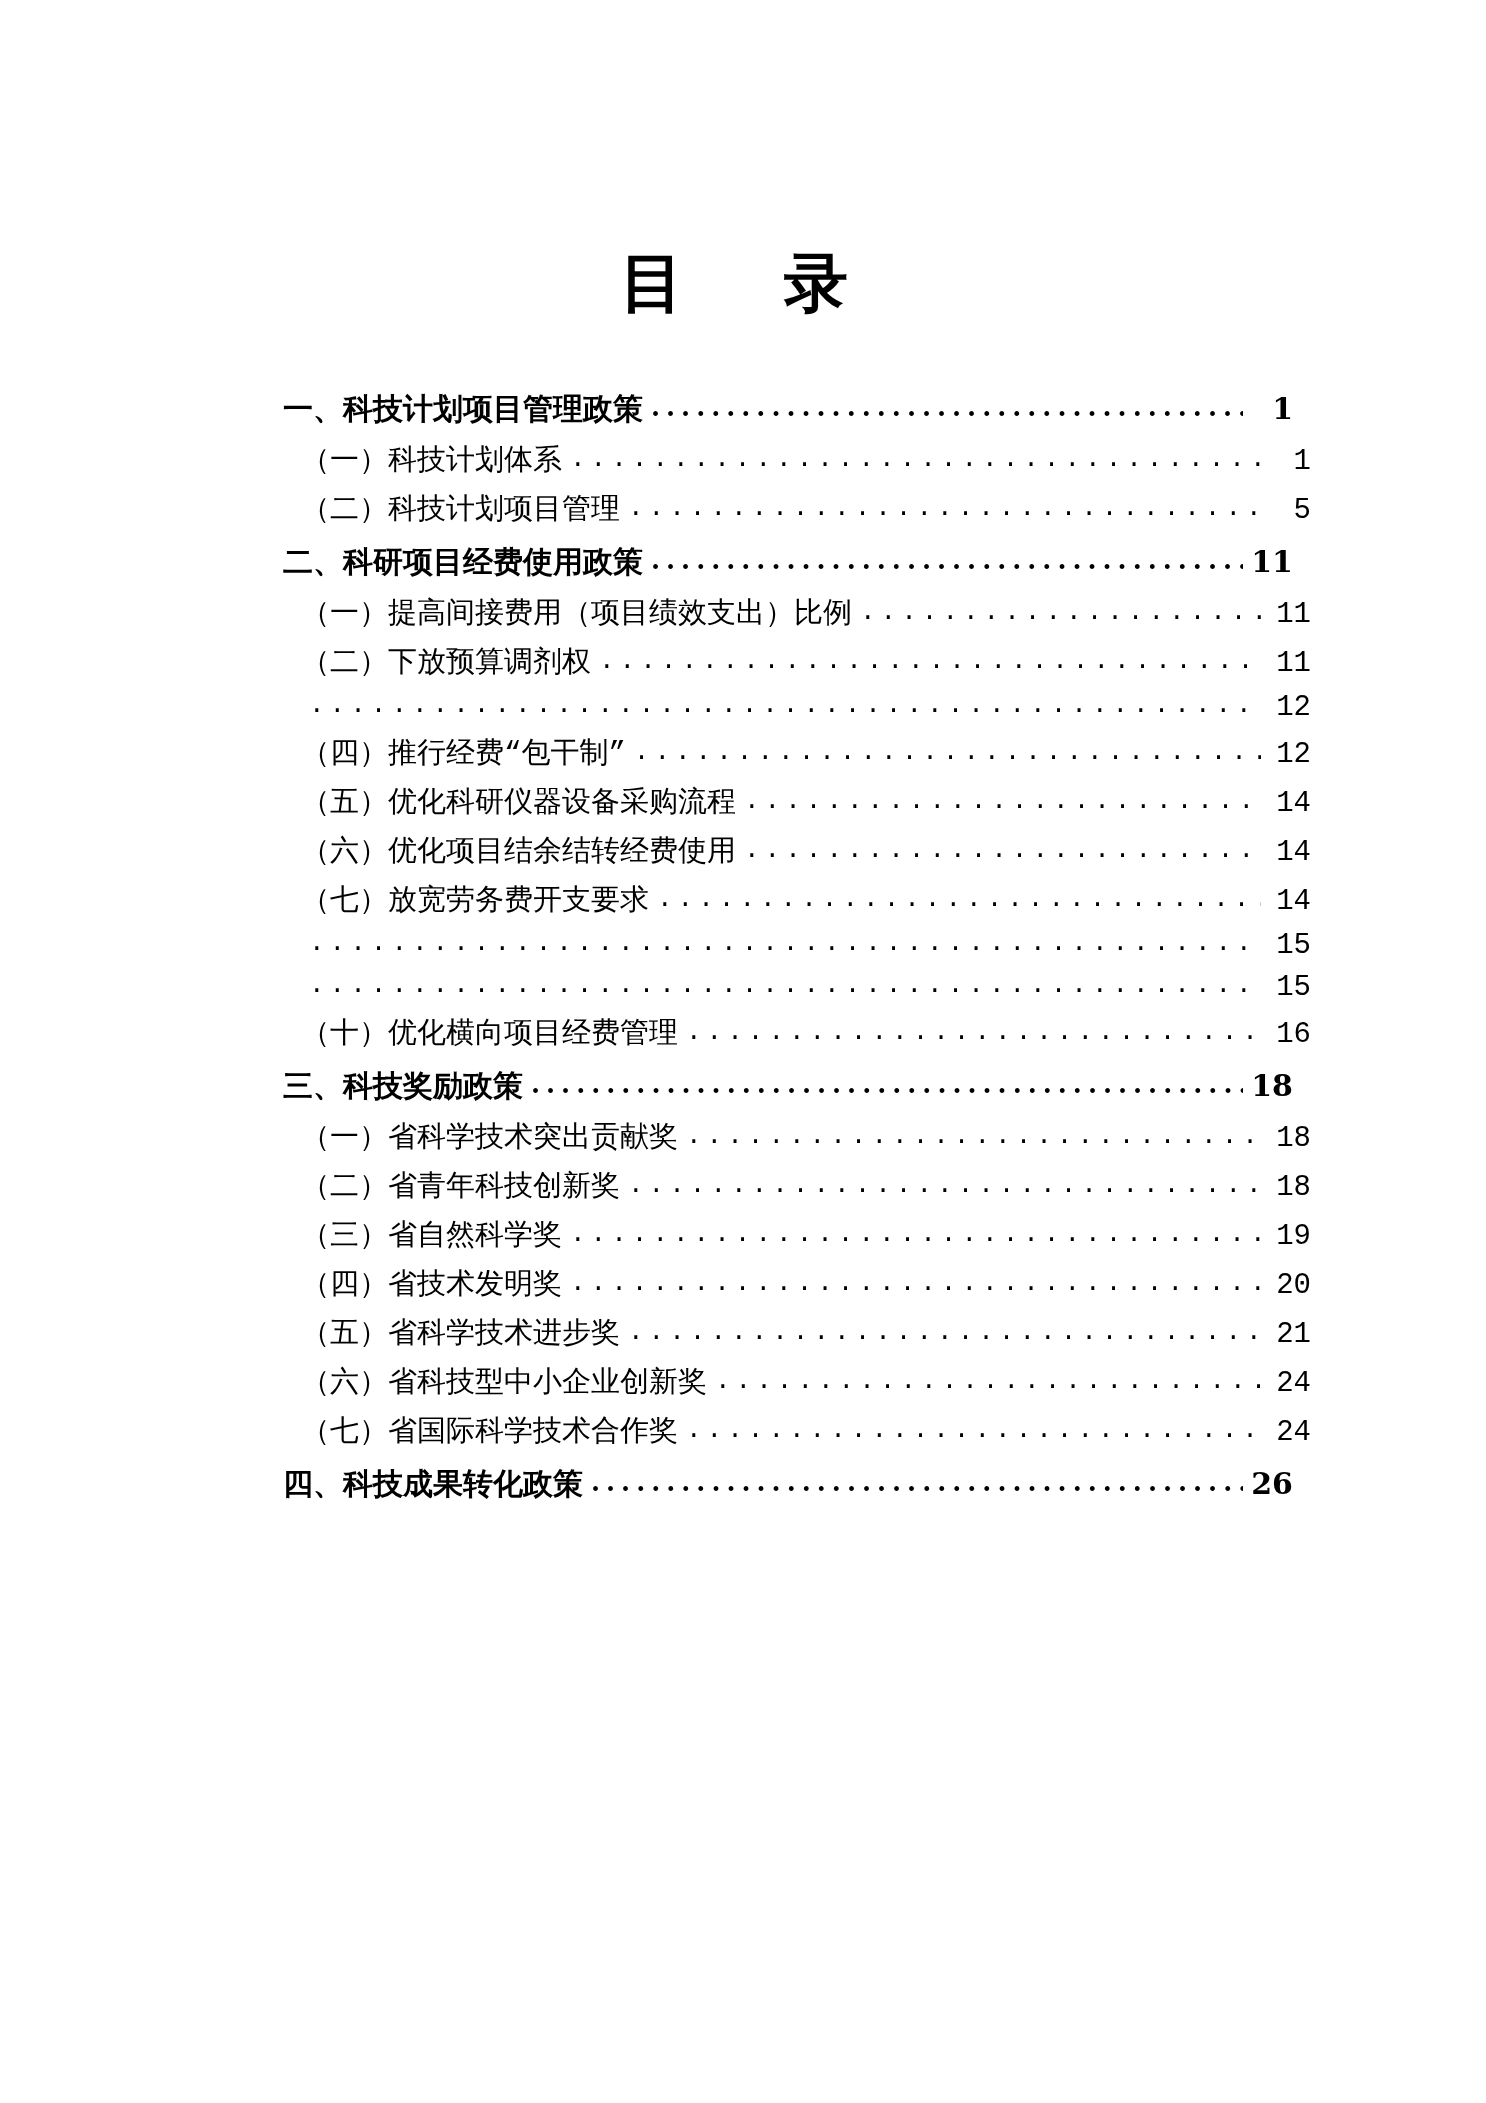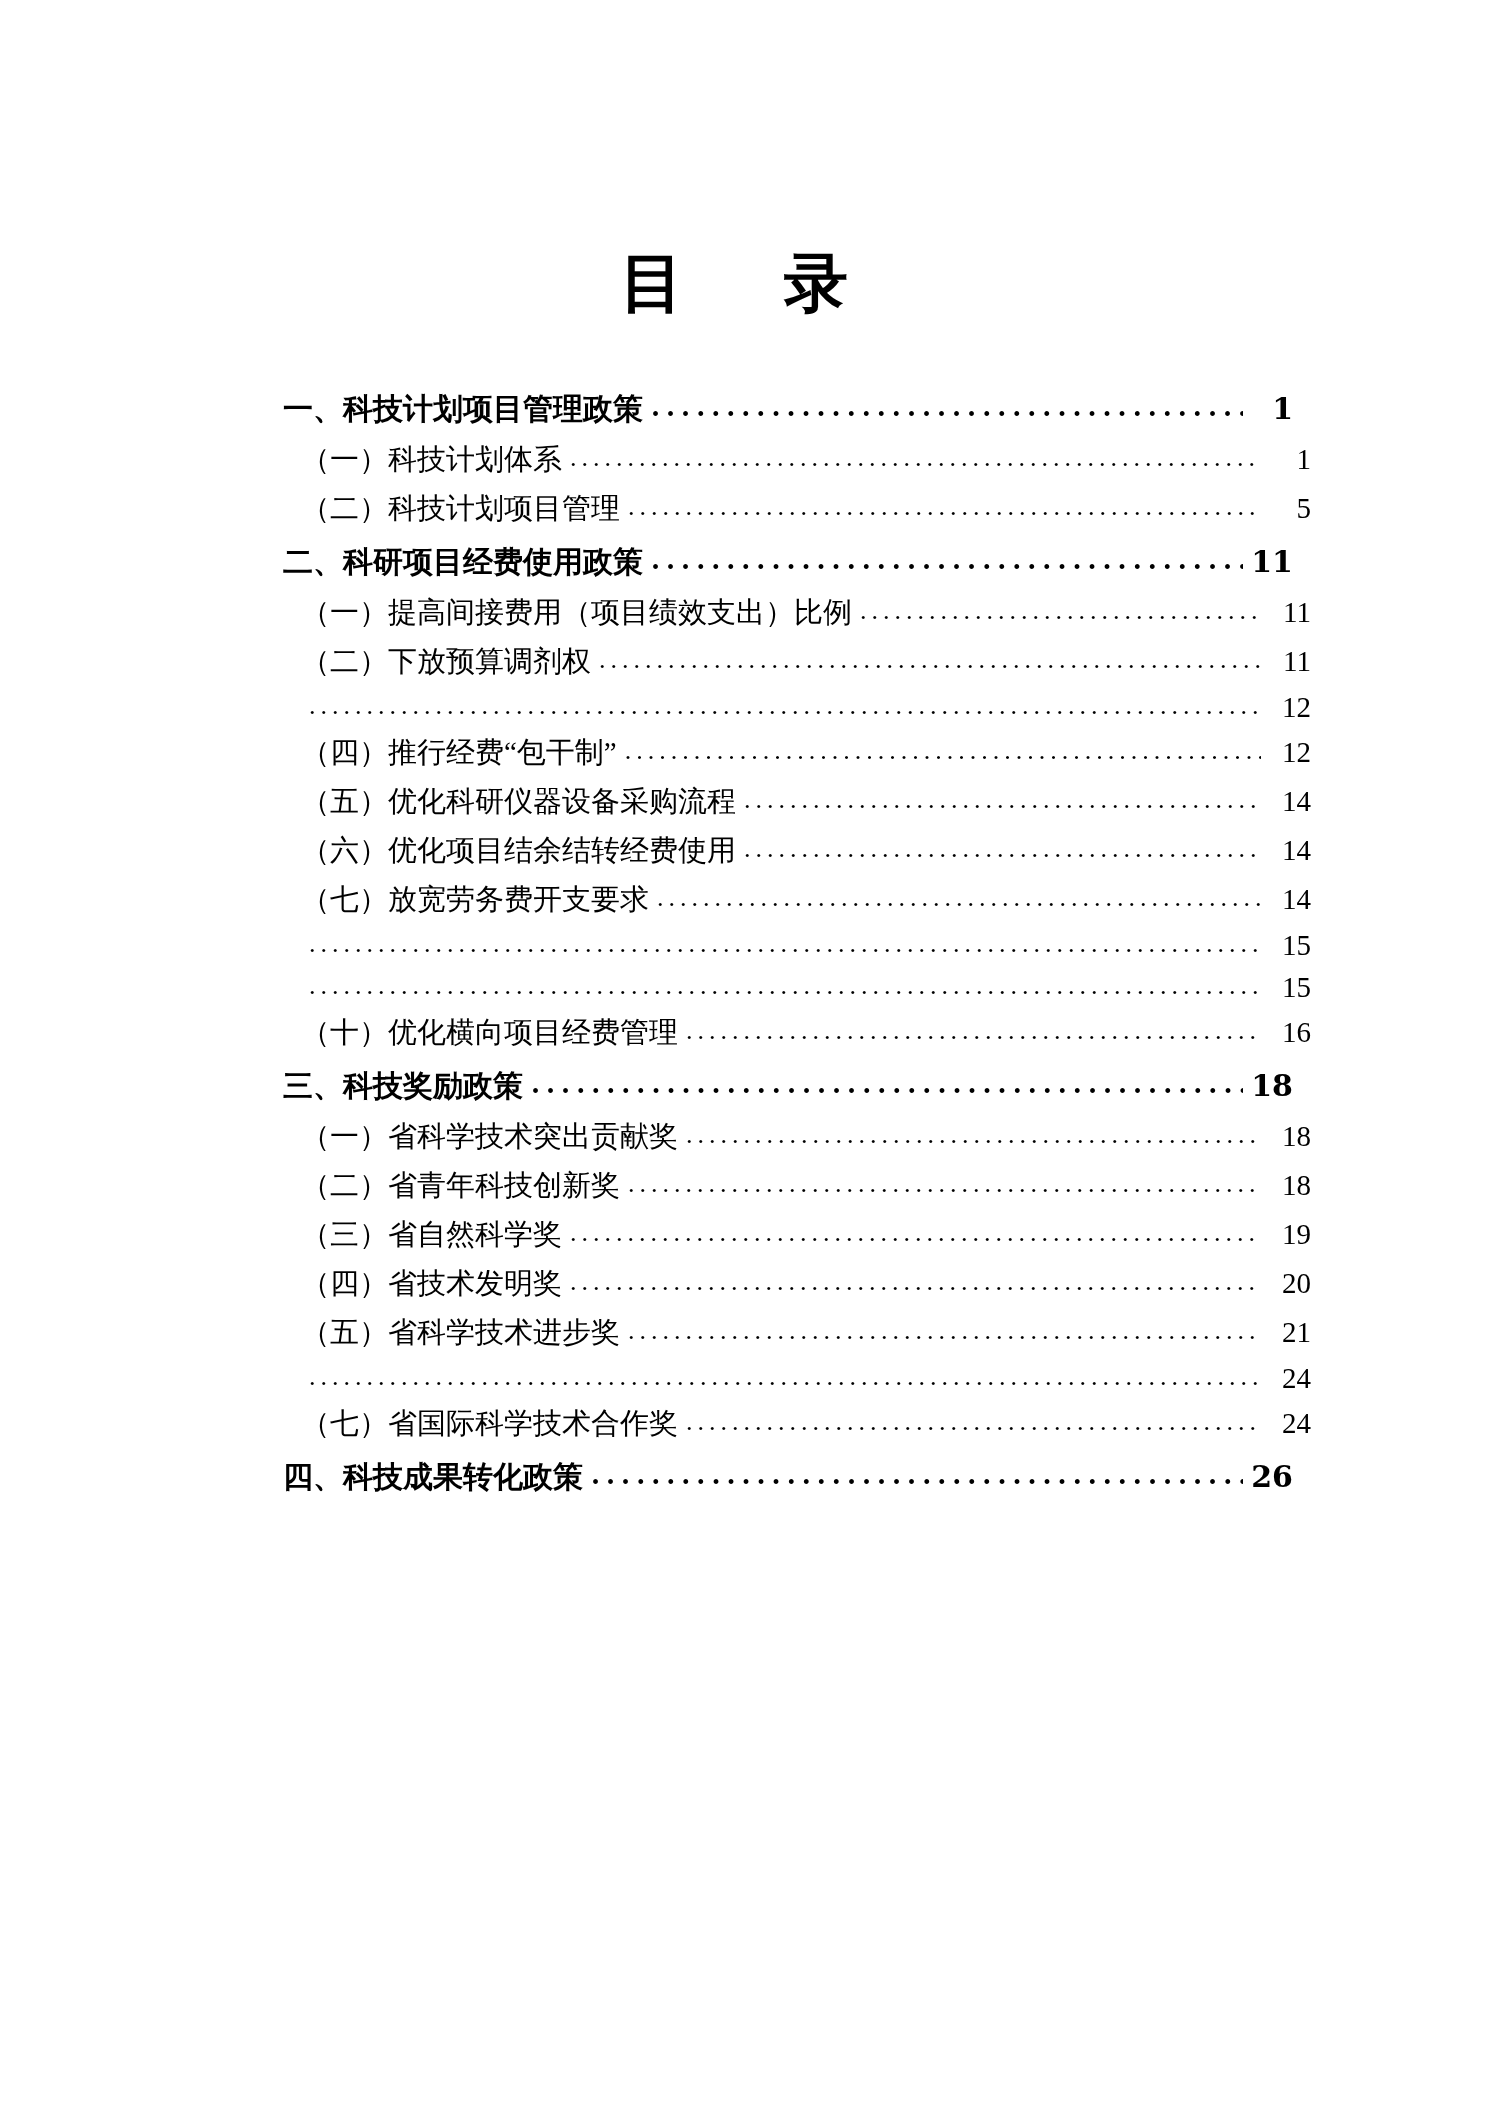--- a/index.html
+++ b/index.html
@@ -49,21 +49,21 @@
     margin-top: 13px;
     margin-bottom: 10px;
     font-family: "DejaVu Serif", "Liberation Serif", serif;
     justify-content: flex-end;
   }
   .toc-row.level2 {
     font-size: 29px;
     font-weight: normal;
     padding-left: 18px;
     margin-bottom: 9px;
-    font-family: Liberation Serif, serif;
+    font-family: Liberation Mono, monospace;
     justify-content: flex-end;
   }
   .toc-label {
     white-space: nowrap;
     flex: 0 0 auto;
   }
   .toc-dots {
     flex: 1 1 auto;
     overflow: hidden;
     white-space: nowrap;
@@ -185,20 +185,21 @@
         <span class="toc-label">（四）省技术发明奖</span>
         <span class="toc-dots">.........................................................................................</span>
         <span class="toc-page">20</span>
       </div>
       <div class="toc-row level2">
         <span class="toc-label">（五）省科学技术进步奖</span>
         <span class="toc-dots">.........................................................................................</span>
         <span class="toc-page">21</span>
       </div>
       <div class="toc-row level2">
+        <span class="toc-label">（六）省科技型中小企业创新奖</span>
         <span class="toc-dots">.........................................................................................</span>
         <span class="toc-page">24</span>
       </div>
       <div class="toc-row level2">
         <span class="toc-label">（七）省国际科学技术合作奖</span>
         <span class="toc-dots">.........................................................................................</span>
         <span class="toc-page">24</span>
       </div>
       <div class="toc-row level1">
         <span class="toc-label">四、科技成果转化政策</span>

